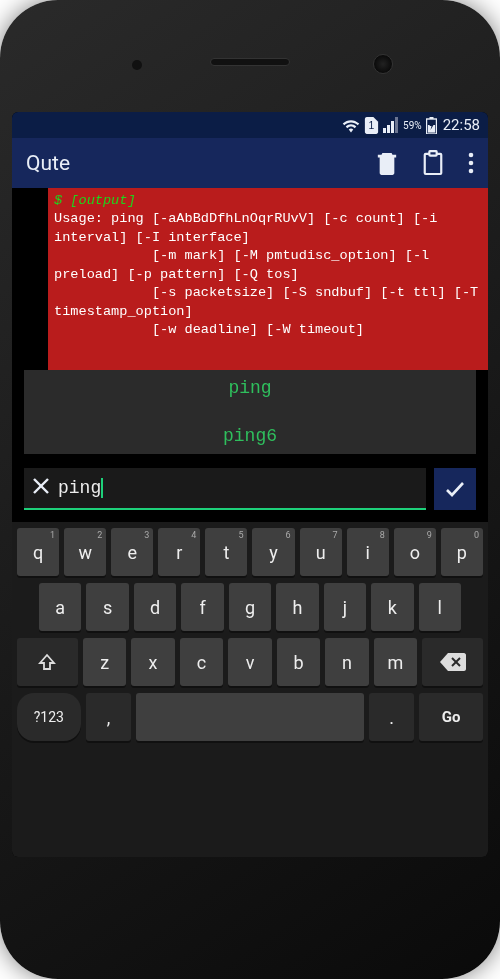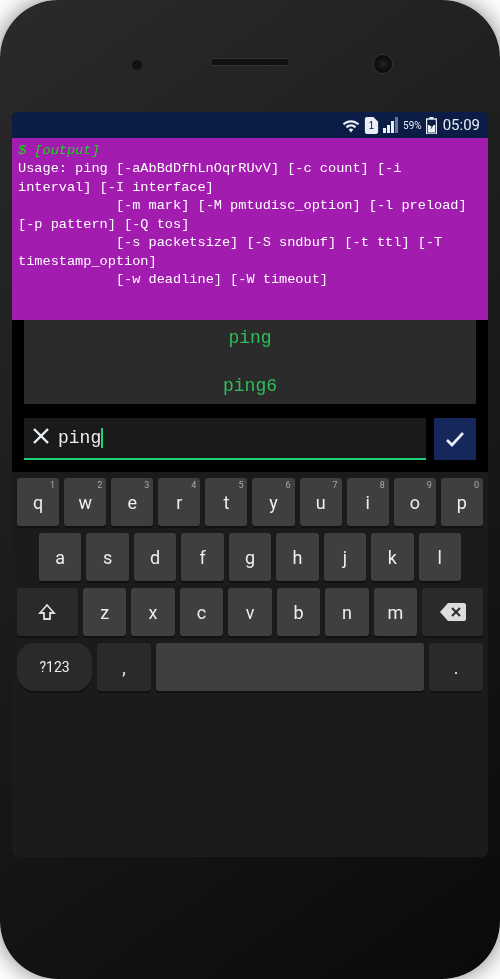--- a/index.html
+++ b/index.html
@@ -83,29 +83,30 @@
       color: #e9eef7;
     }
     .app-bar .title {
       font-size: 21px;
       font-weight: 400;
       flex: 1;
     }
     .app-bar .action { padding: 0 12px; display:flex; align-items:center; }
     
     .terminal {
-      background: #a21caf;
+      background: #b91c1c;
       color: #fff;
       font-family: "Courier New", monospace;
       font-size: 13.6px;
       line-height: 1.36;
       padding: 4px 6px 0 6px;
       height: 182px;
       overflow: hidden;
       white-space: pre-wrap;
+      margin-left: 36px;
     }
     .prompt { color: #1dd61d; font-style: italic; }
     
     .suggest {
       background: #2b2b2b;
       margin: 0 12px;
       padding: 8px 0;
       display: flex;
       flex-direction: column;
       align-items: center;
@@ -203,23 +204,44 @@
           <rect x="8" y="4" width="3" height="12"></rect>
           <rect x="12" y="0" width="3" height="16" fill="#6b7591"></rect>
         </svg>
       <span class="pct">59%</span>
       <svg width="11" height="17" viewBox="0 0 10 17">
           <rect x="3" y="0" width="4" height="2" fill="#e9eef7"></rect>
           <rect x="0" y="2" width="10" height="15" fill="none" stroke="#e9eef7" stroke-width="1.4"></rect>
           <rect x="1.4" y="8" width="7.2" height="7.6" fill="#e9eef7"></rect>
           <path d="M5 4l-2 5h2l-1 4 3-5H5l1-4z" fill="#0b1d46"></path>
         </svg>
-      <span style="margin-left:2px;">05:09</span>
-    </div>
-
+      <span style="margin-left:2px;">22:58</span>
+    </div>
+
+    <div class="app-bar">
+      <div class="title">Qute</div>
+      <div class="action">
+        <svg width="22" height="26" viewBox="0 0 24 28" fill="#e9eef7">
+            <path d="M4 8h16v17c0 1-1 2-2 2H6c-1 0-2-1-2-2V8zm3-5h10l1 2h4v3H2V5h4l1-2z"></path>
+          </svg>
+      </div>
+      <div class="action">
+        <svg width="22" height="26" viewBox="0 0 24 28" fill="none" stroke="#e9eef7" stroke-width="2.4">
+            <rect x="3" y="4" width="18" height="22" rx="1"></rect>
+            <rect x="8" y="1" width="8" height="5" rx="1" fill="#16275c"></rect>
+          </svg>
+      </div>
+      <div class="action" style="padding-right:0;">
+        <svg width="6" height="22" viewBox="0 0 6 22" fill="#e9eef7">
+            <circle cx="3" cy="3" r="2.3"></circle>
+            <circle cx="3" cy="11" r="2.3"></circle>
+            <circle cx="3" cy="19" r="2.3"></circle>
+          </svg>
+      </div>
+    </div>
 
     <div class="terminal"><span class="prompt">$ [output]</span>
 <span>Usage: ping [-aAbBdDfhLnOqrRUvV] [-c count] [-i interval] [-I interface]</span>
 <span>            [-m mark] [-M pmtudisc_option] [-l preload] [-p pattern] [-Q tos]</span>
 <span>            [-s packetsize] [-S sndbuf] [-t ttl] [-T timestamp_option]</span>
 <span>            [-w deadline] [-W timeout]</span></div>
 
     <div class="suggest">
       <div class="sitem">ping</div>
       <div class="sitem">ping6</div>
@@ -280,18 +302,19 @@
               <line x1="12" y1="5" x2="20" y2="13" stroke="#2a2a2a" stroke-width="2"></line>
               <line x1="20" y1="5" x2="12" y2="13" stroke="#2a2a2a" stroke-width="2"></line>
             </svg>
         </div>
       </div>
       <div class="krow">
         <div class="key dark wide">?123</div>
         <div class="key dark">,</div>
         <div class="key space"></div>
         <div class="key dark">.</div>
+        <div class="key dark go">Go</div>
       </div>
     </div>
   </div>
 
   <div class="bottom-bar"></div>
 </div>
 
 </body></html>

